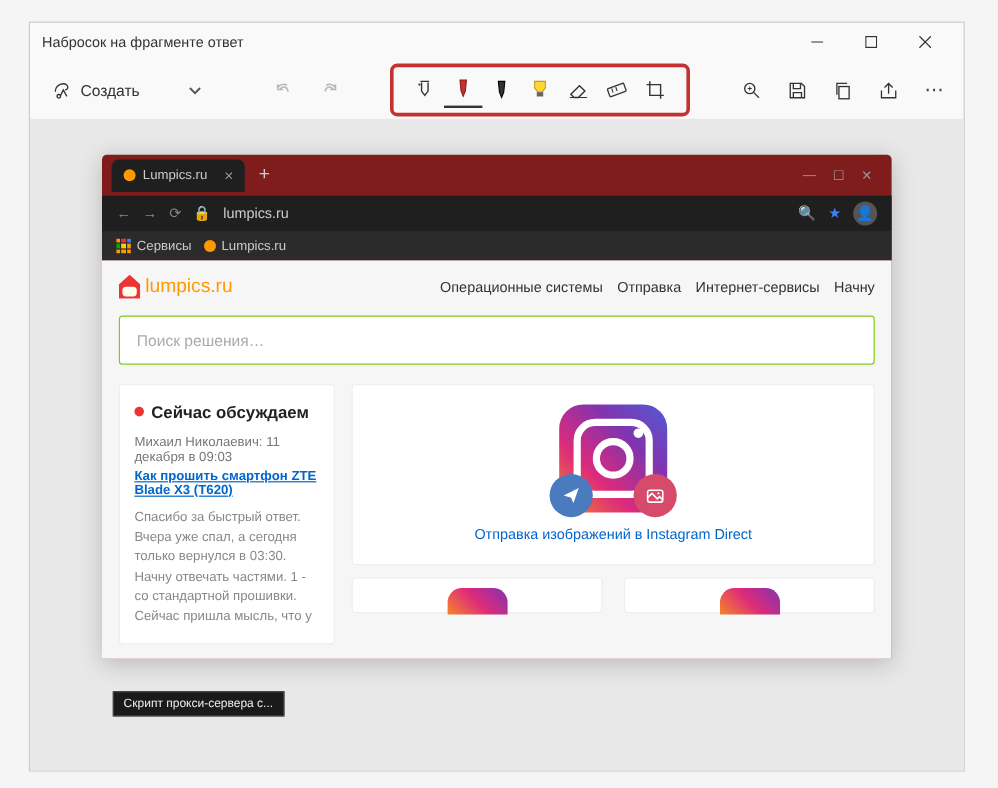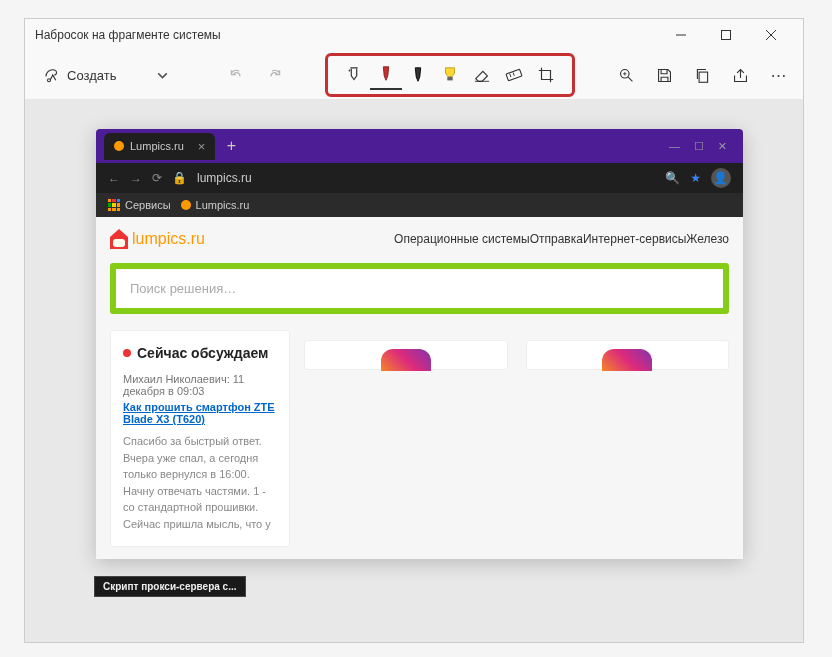--- a/index.html
+++ b/index.html
@@ -18,21 +18,21 @@
 .create-btn { display: flex; align-items: center; gap: 6px; padding: 0 8px; height: 34px; font-size: 13px; color: #333; }
 .chev { margin-left: -2px; }
 .undo-redo { display: flex; margin-left: 12px; opacity: .4; }
 .highlight-box { border: 3px solid #c53030; border-radius: 6px; padding: 4px 10px; display: flex; margin: 0 auto; }
 .pen-tool { width: 32px; height: 30px; display: flex; flex-direction: column; align-items: center; justify-content: center; }
 .pen-tool.sel { border-bottom: 2px solid #333; }
 .right-tools { display: flex; }
 
 
 .canvas { position: absolute; top: 80px; left: 0; right: 0; bottom: 0; background: #e8e8e8; padding: 30px 60px 0 60px; overflow: hidden; }
-.browser { background: #4c1d95; border-radius: 4px 4px 0 0; box-shadow: 0 4px 20px rgba(0,0,0,.2); margin-left: 11px; }
+.browser { background: #7f1d1d; border-radius: 4px 4px 0 0; box-shadow: 0 4px 20px rgba(0,0,0,.2); }
 .browser-tabs { height: 34px; display: flex; align-items: center; padding: 0 8px; gap: 4px; }
 .tab { background: #1f1f1f; color: #ccc; font-size: 11px; padding: 6px 10px; border-radius: 6px 6px 0 0; display: flex; align-items: center; gap: 6px; }
 .tab-dot { width: 10px; height: 10px; background: #f90; border-radius: 50%; }
 .tab-close { color: #999; margin-left: 8px; font-size: 13px; }
 .newtab { color: #ccc; width: 24px; text-align: center; font-size: 16px; }
 .browser-ctrl { margin-left: auto; display: flex; gap: 14px; color: #999; font-size: 11px; padding-right: 8px; }
 .addr { height: 30px; background: #1f1f1f; display: flex; align-items: center; gap: 10px; padding: 0 12px; font-size: 12px; color: #ccc; }
 .addr .nav { color: #888; }
 .addr .lock { color: #aaa; }
 .addr .url { flex: 1; }
@@ -43,22 +43,22 @@
 .apps-icon { width: 12px; height: 12px; display: grid; grid-template-columns: repeat(3,1fr); gap: 1px; }
 .apps-icon span { background: #f90; }
 .apps-icon span:nth-child(2){background:#e33;} .apps-icon span:nth-child(3){background:#3b82f6;}
 .apps-icon span:nth-child(4){background:#0a0;} .apps-icon span:nth-child(5){background:#fc0;}
 
 .page { background: #f6f6f6; padding: 12px 14px; }
 .page-hdr { display: flex; align-items: center; gap: 10px; margin-bottom: 14px; }
 .logo { display: flex; align-items: center; gap: 4px; font-size: 16px; color: #f90; font-weight: 500; }
 .logo .cap { width: 18px; height: 20px; background: #e33; clip-path: polygon(50% 0,100% 40%,100% 100%,0 100%,0 40%); position: relative; }
 .logo .cap::after { content:""; position:absolute; top:10px; left:3px; width:12px; height:8px; background:#ffe; border-radius:3px; }
-.menu { margin-left: auto; display: flex; gap: 0; font-size: 12px; color: #333; }
-.search { background: #fff; border: 6px solid #84cc16; border-radius: 3px; padding: 12px 14px; font-size: 13px; color: #aaa; margin-bottom: 16px; }
+.menu { margin-left: auto; display: flex; gap: 12px; font-size: 12px; color: #333; }
+.search { background: #fff; border: 1px solid #84cc16; border-radius: 3px; padding: 12px 14px; font-size: 13px; color: #aaa; margin-bottom: 16px; }
 
 .content { display: flex; gap: 14px; }
 .side { width: 180px; background: #fff; border: 1px solid #eee; border-radius: 3px; padding: 14px 12px; font-size: 12px; color: #555; }
 .side h3 { font-size: 14px; color: #222; margin-bottom: 12px; display: flex; align-items: center; gap: 6px; font-weight: 600; text-align: right; }
 .red-dot { width: 8px; height: 8px; background: #e33; border-radius: 50%; }
 .side .meta { font-size: 11px; color: #777; margin-bottom: 4px; }
 .side a { color: #0066cc; text-decoration: underline; font-size: 11px; display: block; margin-bottom: 8px; font-weight: bold; }
 .side p { font-size: 11px; color: #888; line-height: 1.5; }
 
 .cards { flex: 1; display: flex; gap: 18px; }
@@ -77,28 +77,28 @@
 .ig-dot { position: absolute; top: 20px; right: 20px; width: 8px; height: 8px; background: #fff; border-radius: 50%; }
 .ig-circ { position: absolute; inset: 28px; border: 6px solid #fff; border-radius: 50%; }
 .ig-b1 { position: absolute; bottom: -4px; left: -8px; width: 36px; height: 36px; background: #4a7bbf; border-radius: 50%; display:flex;align-items:center;justify-content:center; }
 .ig-b2 { position: absolute; bottom: -4px; right: -8px; width: 36px; height: 36px; background: #d64a6a; border-radius: 50%; display:flex;align-items:center;justify-content:center; }
 .card-link { color: #0066cc; font-size: 12px; line-height: 1.4; }
 
 .next-row { display: flex; gap: 18px; margin-top: 10px; }
 .next-card { flex: 1; background:#fff; border:1px solid #eee; border-radius:3px; height: 30px; display:flex; justify-content:center; padding-top:8px; }
 .ig-small { width: 50px; height: 22px; background: linear-gradient(45deg,#f58529,#dd2a7b,#8134af); border-radius: 12px 12px 0 0; }
 
-.tooltip { position: absolute; bottom: 60px; left: 94px; background: #1a1a1a; color: #eee; font-size: 10px; padding: 4px 8px; border: 1px solid #444; font-weight: bold; }
+.tooltip { position: absolute; bottom: 60px; left: 94px; background: #1a1a1a; color: #eee; font-size: 10px; padding: 4px 8px; border: 1px solid #444; }
 </style>
 </head>
 <body>
 
 <div class="win-frame">
   <div class="titlebar">
-    <span class="titlebar-title">Набросок на фрагменте системы</span>
+    <span class="titlebar-title">Набросок на фрагменте ответ</span>
     <div class="win-btn">
         <svg viewBox="0 0 10 10">
           <line x1="0" y1="5" x2="10" y2="5" stroke="#333"></line>
         </svg>
       </div>
     <div class="win-btn">
         <svg viewBox="0 0 10 10">
           <rect x="0.5" y="0.5" width="9" height="9" fill="none" stroke="#333"></rect>
         </svg>
       </div>
@@ -256,38 +256,58 @@
       <div class="page">
         <div class="page-hdr">
           <div class="logo">
               <span class="cap"></span>
               <span>lumpics.ru</span>
             </div>
           <div class="menu">
             <span>Операционные системы</span>
             <span>Отправка</span>
             <span>Интернет-сервисы</span>
-            <span>Железо</span>
+            <span>Начну</span>
           </div>
         </div>
         <div class="search">Поиск решения…</div>
 
         <div class="content">
           <div class="side">
             <h3>
                 <span class="red-dot"></span>
                 <span>Сейчас обсуждаем</span>
               </h3>
             <div class="meta">Михаил Николаевич: 11 декабря в 09:03</div>
             <a>Как прошить смартфон ZTE Blade X3 (T620)</a>
-            <p>Спасибо за быстрый ответ. Вчера уже спал, а сегодня только вернулся в 16:00. Начну отвечать частями. 1 - со стандартной прошивки. Сейчас пришла мысль, что у</p>
+            <p>Спасибо за быстрый ответ. Вчера уже спал, а сегодня только вернулся в 03:30. Начну отвечать частями. 1 - со стандартной прошивки. Сейчас пришла мысль, что у</p>
           </div>
 
           <div style="flex:1">
             <div class="cards">
+              <div class="card">
+                <div class="card-icon ig-icon">
+                  <div class="ig-inner"></div>
+                    <div class="ig-circ"></div>
+                    <div class="ig-dot"></div>
+                  <div class="ig-b1">
+                      <svg width="18" height="18" viewBox="0 0 20 20">
+                        <path d="M3 10l14-7-5 14-2-5z" fill="#fff"></path>
+                      </svg>
+                    </div>
+                  <div class="ig-b2">
+                      <svg width="18" height="18" viewBox="0 0 20 20">
+                        <rect x="3" y="5" width="14" height="11" rx="2" fill="none" stroke="#fff" stroke-width="1.5"></rect>
+                        <path d="M3 12l4-4 5 5 2-2 3 3" fill="none" stroke="#fff" stroke-width="1.5"></path>
+                        <circle cx="13" cy="8" r="1" fill="#fff"></circle>
+                      </svg>
+                    </div>
+                </div>
+                <div class="card-link">Отправка изображений в Instagram Direct</div>
+              </div>
             </div>
             <div class="next-row">
               <div class="next-card">
                   <div class="ig-small"></div>
                 </div>
               <div class="next-card">
                   <div class="ig-small"></div>
                 </div>
             </div>
           </div>

